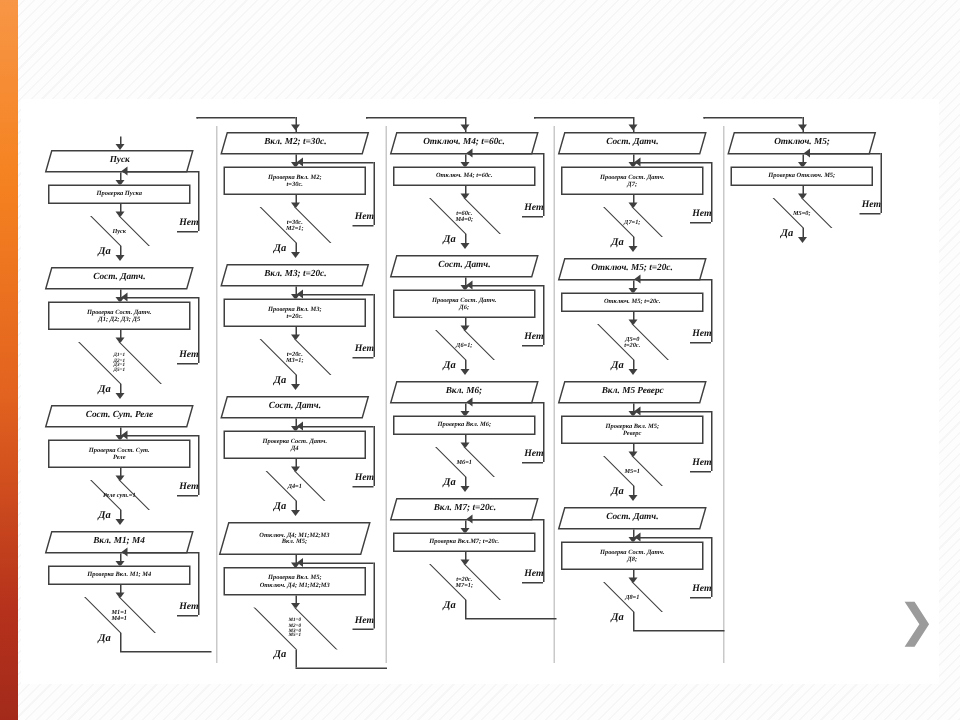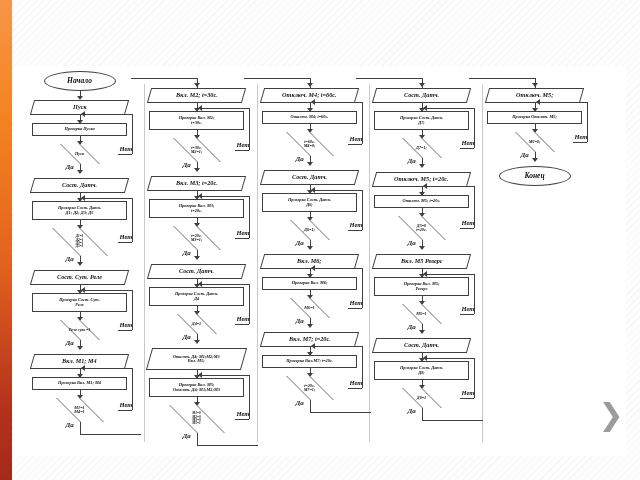--- a/index.html
+++ b/index.html
@@ -109,21 +109,20 @@
   <div id="accent-bar"></div>
 
 
   <div id="panel">
     <div class="chart" id="chart-root">
         <div class="col-sep" style="left: 130px;"></div>
         <div class="col-sep" style="left: 243px;"></div>
         <div class="col-sep" style="left: 355px;"></div>
         <div class="col-sep" style="left: 468px;"></div>
         <div class="col" style="left: 14px;">
-          <div class="node n-term" style="font-size: 7.5px; left: 15.5px; top: 5px; width: 72px; height: 20px;">Начало</div>
           <div class="ln ln-v" style="left: 51.5px; top: 25px; height: 6px;"></div>
           <div class="arw" style="left: 48.5px; top: 30px;"></div>
           <div class="node n-io" style="left: 4px; top: 34px; width: 95px; height: 15px;">
             <span style="font-size: 6.2px;">
               <div>Пуск</div>
             </span>
           </div>
           <div class="ln ln-v" style="left: 51.5px; top: 49px; height: 6px;"></div>
           <div class="arw" style="left: 48.5px; top: 54px;"></div>
           <div class="node n-proc" style="flex-direction: column; font-size: 4.3px; left: 4px; top: 57px; width: 95px; height: 13px;">
@@ -601,20 +600,19 @@
             </div>
           </div>
           <div class="lbl" style="left: 91.5px; top: 67px; font-size: 6.5px;">Нет</div>
           <div class="ln ln-h" style="left: 89.5px; top: 76px; width: 14px;"></div>
           <div class="ln ln-v" style="left: 103.5px; top: 36px; height: 40px;"></div>
           <div class="ln ln-h" style="left: 53.5px; top: 36px; width: 50px;"></div>
           <div class="arw arw-l" style="left: 52.5px; top: 33px;"></div>
           <div class="lbl" style="left: 37.5px; top: 85px; font-size: 7px;">Да</div>
           <div class="ln ln-v" style="left: 51.5px; top: 86px; height: 7px;"></div>
           <div class="arw" style="left: 48.5px; top: 92px;"></div>
-          <div class="node n-term" style="font-size: 7.5px; left: 15.5px; top: 100px; width: 72px; height: 20px;">Конец</div>
         </div>
       </div>
   </div>
 
   <div id="nav-next">❯</div>
 
 </div>
 
 </body></html>

